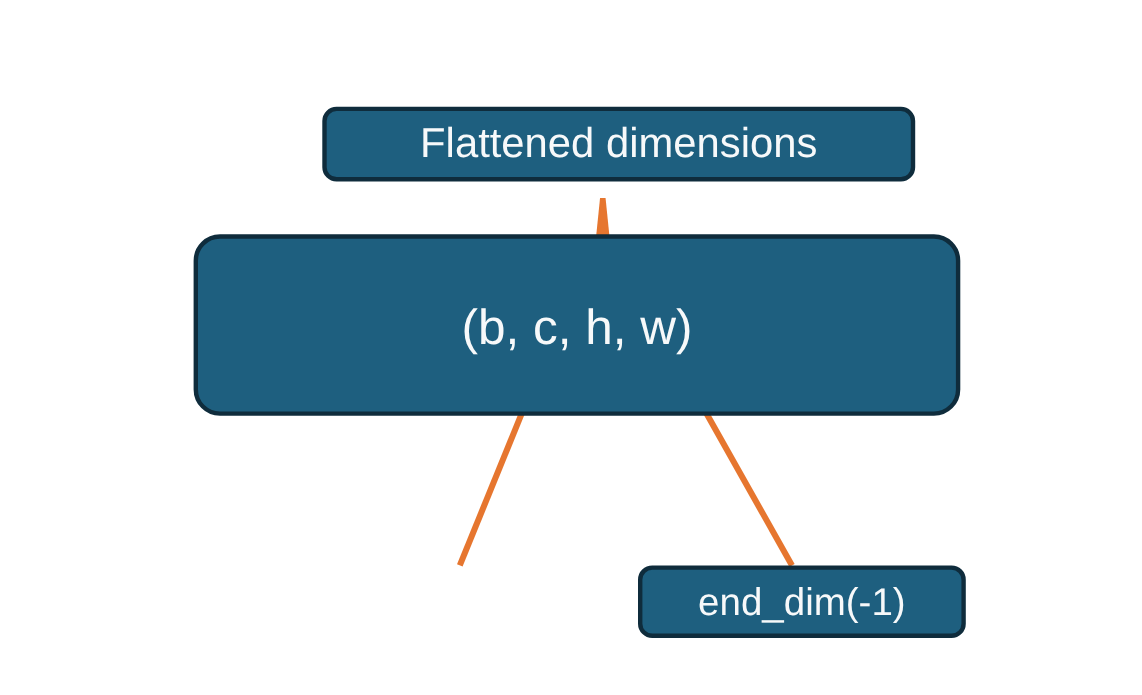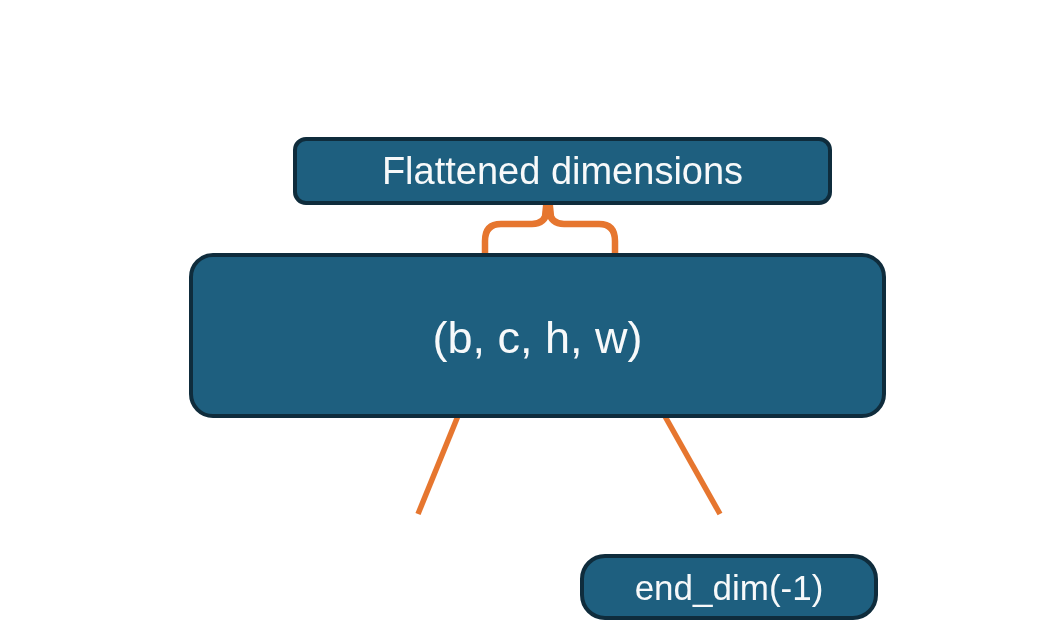--- a/index.html
+++ b/index.html
@@ -30,45 +30,44 @@
   .node {
     position: absolute;
     background: var(--node-fill);
     border: 4px solid var(--node-border);
     color: var(--text-color);
     display: flex;
     align-items: center;
     justify-content: center;
     text-align: center;
     line-height: 1;
-    margin-top: 40px;
   }
   .node-title {
     left: 293px; top: 97px;
     width: 539px; height: 68px;
     border-radius: 13px;
     font-size: 38px;
   }
   .node-tensor {
-    left: 189px; top: 213px;
+    left: 176px; top: 213px;
     width: 697px; height: 165px;
     border-radius: 24px;
     font-size: 45px;
   }
   .node-tensor span { position: relative; top: 2px; }
   .node-startdim {
     left: 267px; top: 514px;
     width: 298px; height: 66px;
     border-radius: 13px;
     font-size: 35px;
   }
   .node-enddim {
     left: 580px; top: 514px;
     width: 298px; height: 66px;
-    border-radius: 25px;
+    border-radius: 13px;
     font-size: 35px;
   }
   .orange-stroke {
     stroke: var(--connector-orange);
     fill: none;
   }
   .orange-fill {
     fill: var(--connector-orange);
     stroke: none;
   }

